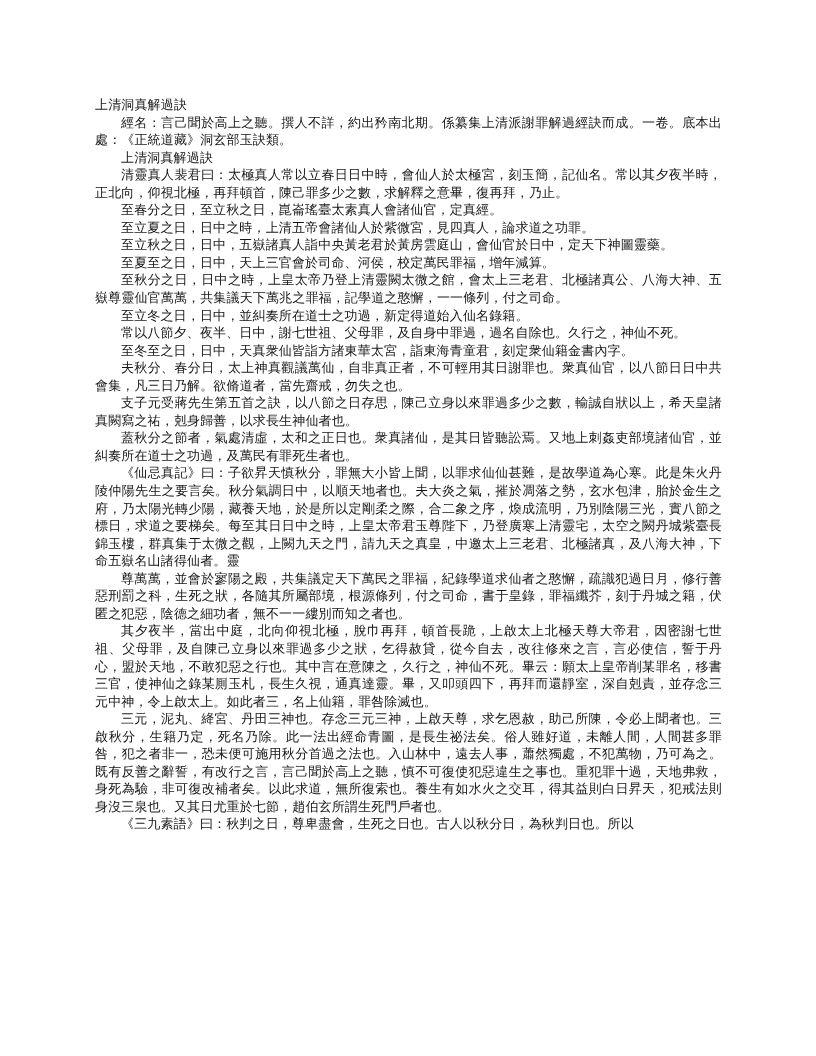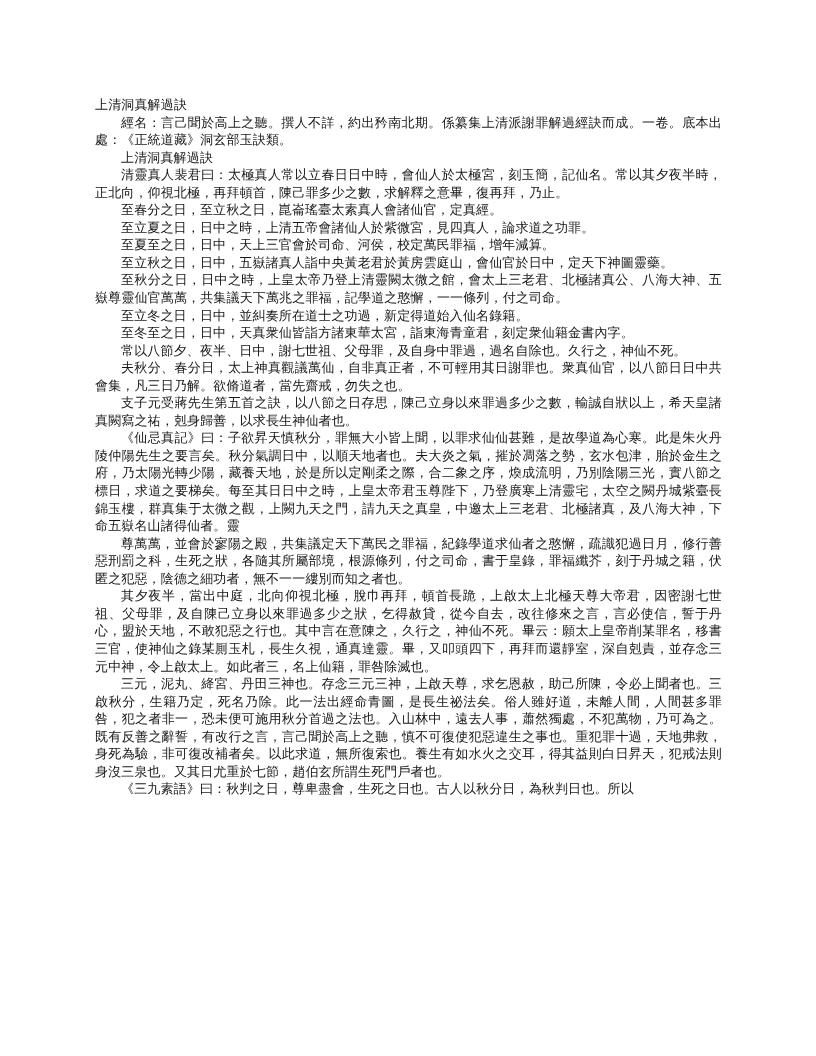--- a/index.html
+++ b/index.html
@@ -57,36 +57,37 @@
 
     <p class="para">上清洞真解過訣</p>
 
 
     <p class="para">清靈真人裴君曰：太極真人常以立春日日中時，會仙人於太極宮，刻玉簡，記仙名。常以其夕夜半時，正北向，仰視北極，再拜頓首，陳己罪多少之數，求解釋之意畢，復再拜，乃止。</p>
 
     <p class="para">至春分之日，至立秋之日，崑崙瑤臺太素真人會諸仙官，定真經。</p>
 
     <p class="para">至立夏之日，日中之時，上清五帝會諸仙人於紫微宮，見四真人，論求道之功罪。</p>
 
+    <p class="para">至立秋之日，日中，五嶽諸真人詣中央黃老君於黃房雲庭山，會仙官於日中，定天下神圖靈藥。</p>
+
     <p class="para">至夏至之日，日中，天上三官會於司命、河侯，校定萬民罪福，增年減算。</p>
-
-    <p class="para">至立秋之日，日中，五嶽諸真人詣中央黃老君於黃房雲庭山，會仙官於日中，定天下神圖靈藥。</p>
 
     <p class="para">至秋分之日，日中之時，上皇太帝乃登上清靈闕太微之館，會太上三老君、北極諸真公、八海大神、五嶽尊靈仙官萬萬，共集議天下萬兆之罪福，記學道之憨懈，一一條列，付之司命。</p>
 
     <p class="para">至立冬之日，日中，並糾奏所在道士之功過，新定得道始入仙名錄籍。</p>
 
+    <p class="para">常以八節夕、夜半、日中，謝七世祖、父母罪，及自身中罪過，過名自除也。久行之，神仙不死。</p>
+
     <p class="para">至冬至之日，日中，天真衆仙皆詣方諸東華太宮，詣東海青童君，刻定衆仙籍金書內字。</p>
-
-    <p class="para">常以八節夕、夜半、日中，謝七世祖、父母罪，及自身中罪過，過名自除也。久行之，神仙不死。</p>
 
     <p class="para">夫秋分、春分日，太上神真觀議萬仙，自非真正者，不可輕用其日謝罪也。衆真仙官，以八節日日中共會集，凡三日乃解。欲脩道者，當先齋戒，勿失之也。</p>
 
     <p class="para">支子元受蔣先生第五首之訣，以八節之日存思，陳己立身以來罪過多少之數，輸誠自狀以上，希天皇諸真闕寫之祐，剋身歸善，以求長生神仙者也。</p>
 
+    <p class="para">蓋秋分之節者，氣處清虛，太和之正日也。衆真諸仙，是其日皆聽訟焉。又地上刺姦吏部境諸仙官，並糾奏所在道士之功過，及萬民有罪死生者也。</p>
 
     <p class="para">《仙忌真記》曰：子欲昇天慎秋分，罪無大小皆上聞，以罪求仙仙甚難，是故學道為心寒。此是朱火丹陵仲陽先生之要言矣。秋分氣調日中，以順天地者也。夫大炎之氣，摧於凋落之勢，玄水包津，胎於金生之府，乃太陽光轉少陽，藏養天地，於是所以定剛柔之際，合二象之序，煥成流明，乃別陰陽三光，實八節之標日，求道之要梯矣。每至其日日中之時，上皇太帝君玉尊陛下，乃登廣寒上清靈宅，太空之闕丹城紫臺長錦玉樓，群真集于太微之觀，上闕九天之門，請九天之真皇，中邀太上三老君、北極諸真，及八海大神，下命五嶽名山諸得仙者。靈</p>
 
     <p class="para">尊萬萬，並會於寥陽之殿，共集議定天下萬民之罪福，紀錄學道求仙者之憨懈，疏識犯過日月，修行善惡刑罰之科，生死之狀，各隨其所屬部境，根源條列，付之司命，書于皇錄，罪福纖芥，刻于丹城之籍，伏匿之犯惡，陰德之細功者，無不一一縷別而知之者也。</p>
 
     <p class="para">其夕夜半，當出中庭，北向仰視北極，脫巾再拜，頓首長跪，上啟太上北極天尊大帝君，因密謝七世祖、父母罪，及自陳己立身以來罪過多少之狀，乞得赦貸，從今自去，改往修來之言，言必使信，誓于丹心，盟於天地，不敢犯惡之行也。其中言在意陳之，久行之，神仙不死。畢云：願太上皇帝削某罪名，移書三官，使神仙之錄某厠玉札，長生久視，通真達靈。畢，又叩頭四下，再拜而還靜室，深自剋責，並存念三元中神，令上啟太上。如此者三，名上仙籍，罪咎除滅也。</p>
 
     <p class="para">三元，泥丸、絳宮、丹田三神也。存念三元三神，上啟天尊，求乞恩赦，助己所陳，令必上聞者也。三啟秋分，生籍乃定，死名乃除。此一法出經命青圖，是長生祕法矣。俗人雖好道，未離人間，人間甚多罪咎，犯之者非一，恐未便可施用秋分首過之法也。入山林中，遠去人事，蕭然獨處，不犯萬物，乃可為之。既有反善之辭誓，有改行之言，言己聞於高上之聽，慎不可復使犯惡違生之事也。重犯罪十過，天地弗救，身死為驗，非可復改補者矣。以此求道，無所復索也。養生有如水火之交耳，得其益則白日昇天，犯戒法則身沒三泉也。又其日尤重於七節，趙伯玄所謂生死門戶者也。</p>
 
     <p class="para">《三九素語》曰：秋判之日，尊卑盡會，生死之日也。古人以秋分日，為秋判日也。所以</p>

